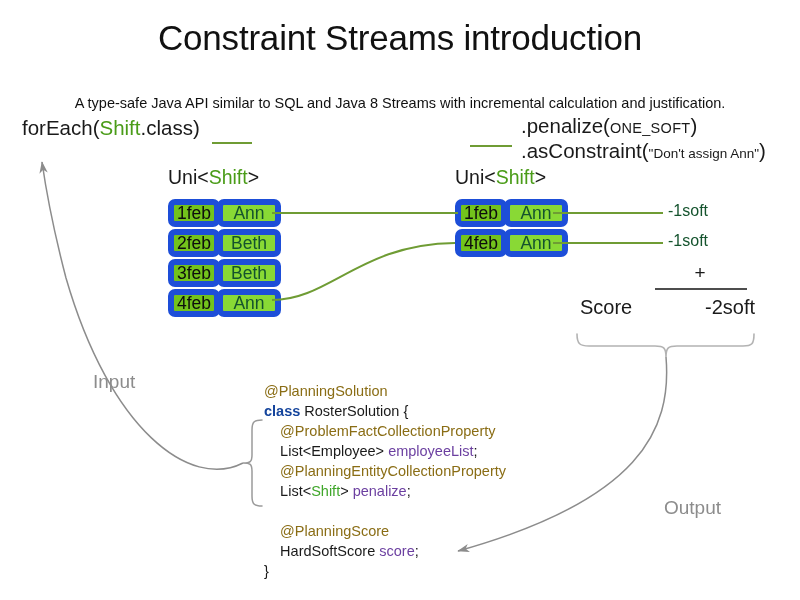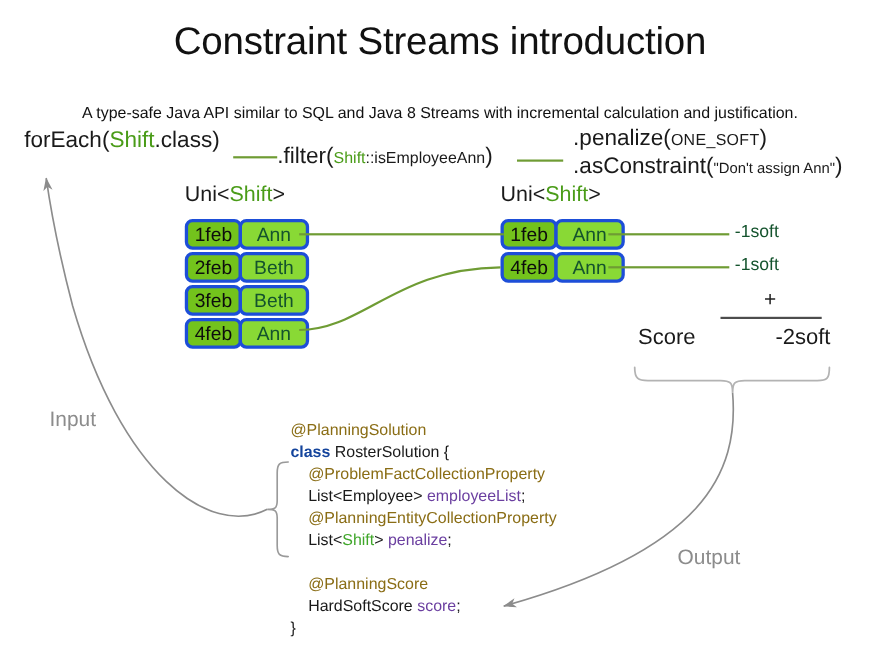--- a/index.html
+++ b/index.html
@@ -43,21 +43,21 @@
   #seg2{left:470px;top:145px;width:42px;}
 
   
   .unilabel{font-size:19.5px;color:#1a1a1a;white-space:nowrap;text-align:center;}
   #uni1{left:168px;top:166px;}
   #uni2{left:455px;top:166px;}
 
   
   .shiftrow{display:flex;align-items:stretch;}
   .cell{
-    border:3px solid #1d4ed8;
+    border:6px solid #1d4ed8;
     border-radius:7px;
     background:#7ed321;
     box-sizing:border-box;
     height:28px;
     display:flex;align-items:center;justify-content:center;
     font-size:17.5px;
     margin-right:-3px;
   }
   .cell.date{background:#73c31c;color:#0d0d0d;width:52px;}
   .cell.name{background:#89d935;color:#14532d;width:64px;}
@@ -86,40 +86,39 @@
   #code{
     left:264px;top:381px;
     font-size:14.5px;line-height:20px;color:#1a1a1a;white-space:pre;
   }
   .ann{color:#8a6d15;}
   .kw{color:#14449c;font-weight:bold;}
   .fld{color:#6b3fa0;}
   .grn{color:#3fa62a;}
 
   
-  .cap{font-size:19px;color:#8c8c8c;white-space:nowrap;}
+  .cap{font-size:19px;color:#8c8c8c;white-space:nowrap;margin-left:48px;}
   #inputcap{left:45px;top:371px;}
   #outputcap{left:616px;top:497px;}
 
   
   #ov{position:absolute;left:0;top:0;width:800px;height:600px;pointer-events:none;}
 </style>
 </head>
 <body>
 
 <div id="stage">
 
   <div class="abs" id="title">Constraint Streams introduction</div>
   <div class="abs" id="subtitle">A type-safe Java API similar to SQL and Java 8 Streams with incremental calculation and justification.</div>
 
   <div class="abs pipe" id="forEach"><span>forEach(</span><span class="g">Shift</span><span>.class)</span></div>
 
   <div class="abs hseg" id="seg1"></div>
 
-  <div class="abs pipe" id="filter"><span>.filter(</span><span class="g sm">Shift</span><span class="sm">::isEmployeeAnn</span><span>)</span></div>
 
   <div class="abs hseg" id="seg2"></div>
 
   <div class="abs pipe" id="penalize"><span>.penalize(</span><span class="smcap">ONE_SOFT</span><span>)</span></div>
 
   <div class="abs pipe" id="asconstraint"><span>.asConstraint(</span><span class="str">"Don't assign Ann"</span><span>)</span></div>
 
   <div class="abs unilabel" id="uni1"><span>Uni&lt;</span><span class="g">Shift</span><span>&gt;</span></div>
 
   <div class="abs unilabel" id="uni2"><span>Uni&lt;</span><span class="g">Shift</span><span>&gt;</span></div>

